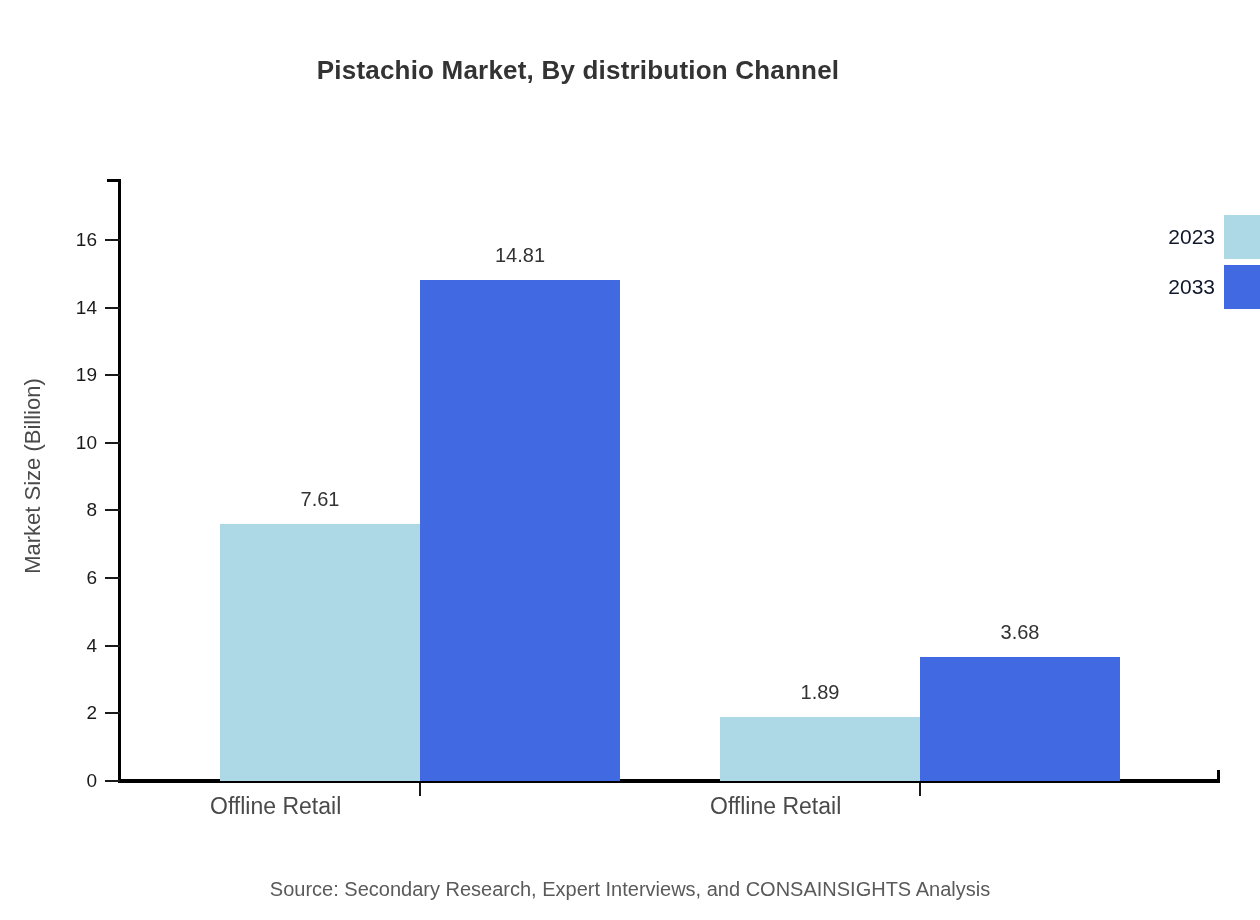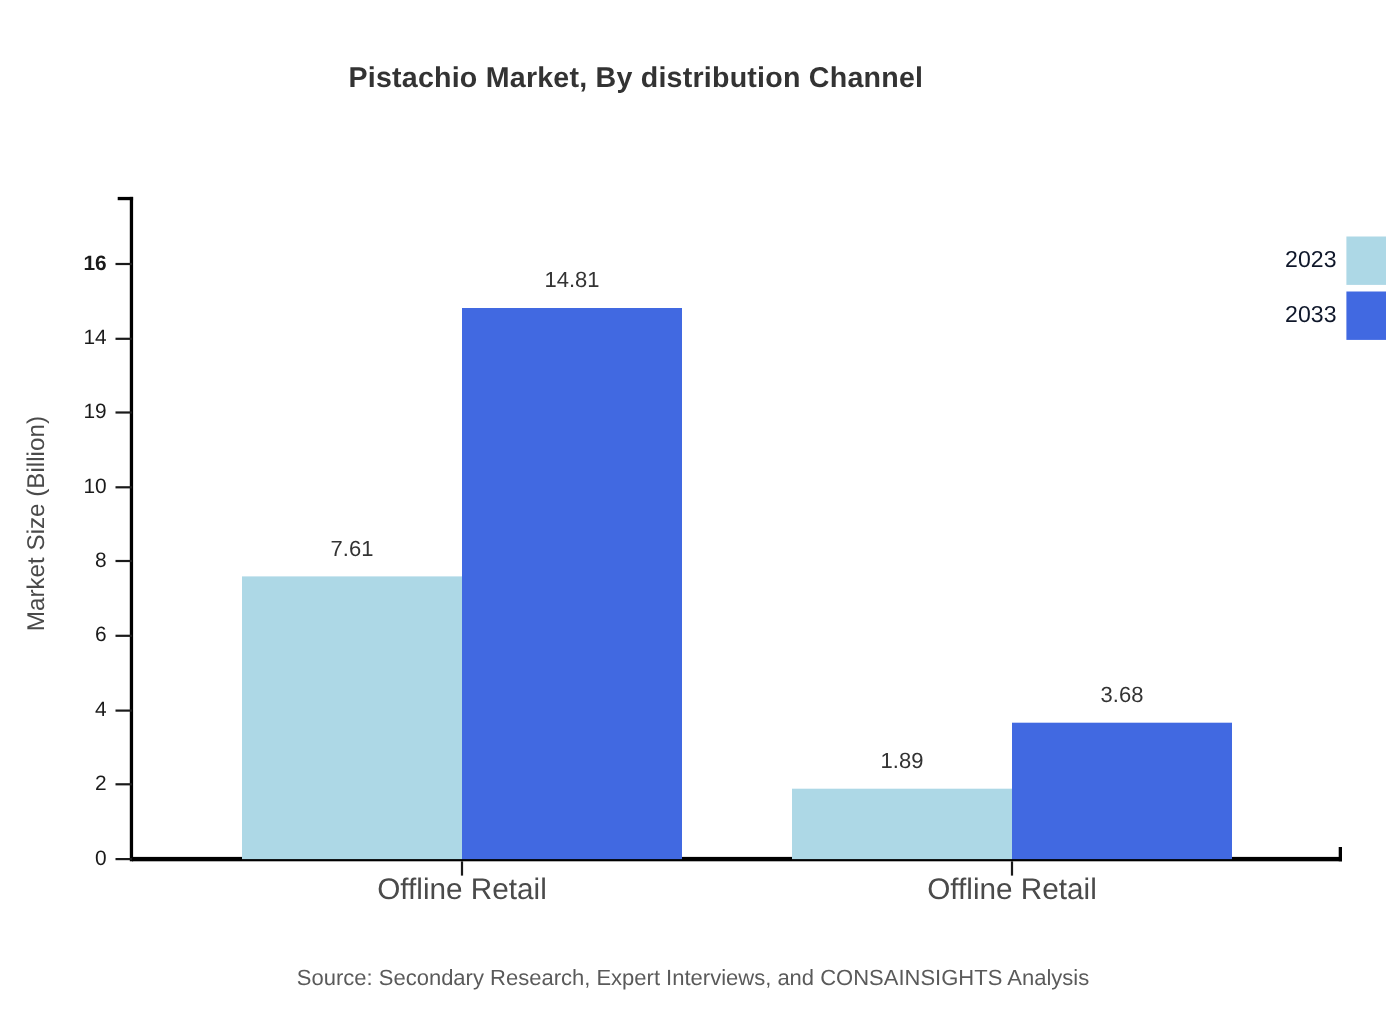--- a/index.html
+++ b/index.html
@@ -102,22 +102,21 @@
     position: absolute;
     top: 783px;
     width: 2px;
     height: 13px;
     background: #1a1a1a;
   }
   .xtick-label {
     position: absolute;
     top: 793px;
     width: 420px;
-    text-align: center;
-    font-size: 27px;
+    font-size: 23px;
     color: #4a4a4a;
   }
 
   
   .ylabel {
     position: absolute;
     left: -227px;
     top: 463px;
     width: 520px;
     text-align: center;
@@ -210,21 +209,21 @@
       <div class="ytick-label" style="top: 578.079px;">6</div>
       <div class="ytick" style="top: 509.438px;"></div>
       <div class="ytick-label" style="top: 510.438px;">8</div>
       <div class="ytick" style="top: 441.798px;"></div>
       <div class="ytick-label" style="top: 442.798px;">10</div>
       <div class="ytick" style="top: 374.157px;"></div>
       <div class="ytick-label" style="top: 375.157px;">19</div>
       <div class="ytick" style="top: 306.517px;"></div>
       <div class="ytick-label" style="top: 307.517px;">14</div>
       <div class="ytick" style="top: 238.876px;"></div>
-      <div class="ytick-label" style="top: 239.876px; font-weight: bold;">16</div>
+      <div class="ytick-label" style="top: 239.876px;">16</div>
     </div>
 
   <div id="xticks-layer">
       <div class="xtick" style="left: 419px;"></div>
       <div class="xtick-label" style="left: 210px;">Offline Retail</div>
       <div class="xtick" style="left: 919px;"></div>
       <div class="xtick-label" style="left: 710px;">Offline Retail</div>
     </div>
 
   <div class="plot-area" id="plot-area">

